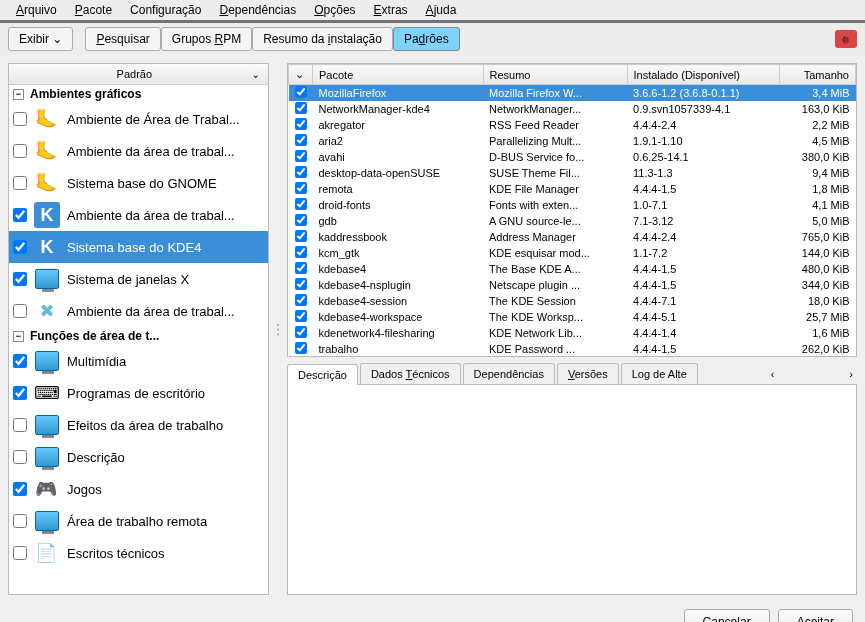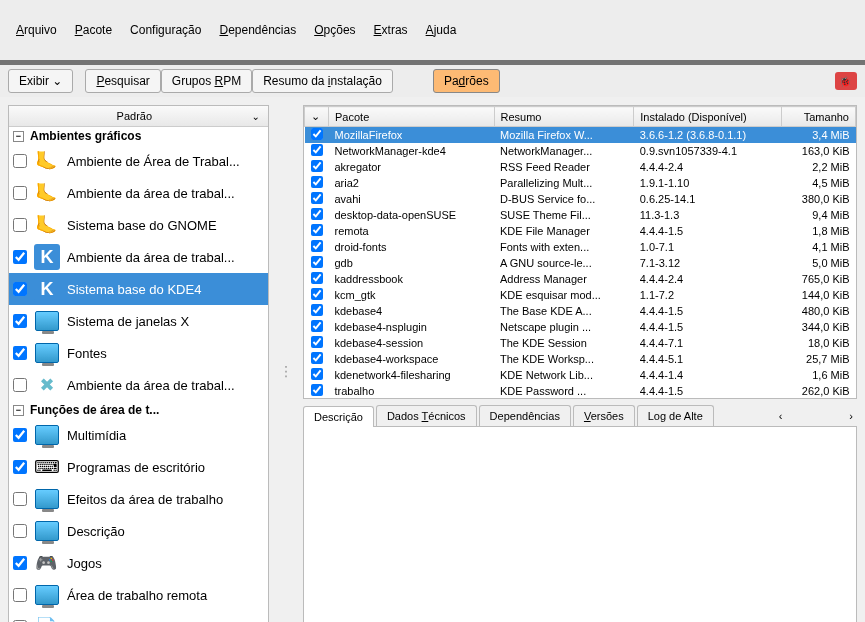--- a/index.html
+++ b/index.html
@@ -1,24 +1,24 @@
 <!DOCTYPE html>
 <html><head>
 <meta charset="utf-8">
 <style>
 * { box-sizing: border-box; margin: 0; padding: 0; }
 body { font-family: sans-serif; font-size: 12px; background: #f0f0f0; width: 865px; height: 622px; overflow: hidden; }
-.menubar { display: flex; padding: 20px 8px; gap: 2px; background: #ededed; border-bottom: 5px solid #737373; }
+.menubar { display: flex; padding: 0 8px; gap: 2px; background: #ededed; border-bottom: 3px solid #737373; }
 .menubar span { padding: 3px 8px; cursor: pointer; }
 .menubar span u { text-decoration: underline; }
 .toolbar { display: flex; padding: 4px 8px; gap: 4px; background: #ededed; align-items: center; }
 .toolbar button { padding: 4px 10px; background: #f5f5f5; border: 1px solid #aaa; border-radius: 3px; font-size: 12px; cursor: pointer; }
-.toolbar button.active { background: #fdba74; border-color: #888; margin-left: 40px; }
+.toolbar button.active { background: #7dd3fc; border-color: #888; }
 .bug-icon { margin-left: auto; width: 22px; height: 18px; background: #d44; border-radius: 3px; display:flex;align-items:center;justify-content:center;font-size:10px;color:#fff; }
-.main { display: flex; padding: 8px; gap: 14px; height: 548px; }
+.main { display: flex; padding: 8px; gap: 6px; height: 548px; }
 .left-panel { width: 261px; display: flex; flex-direction: column; border: 1px solid #bbb; background: #fff; }
 .pattern-header { display: flex; align-items: center; padding: 4px 8px; background: linear-gradient(#fafafa,#e8e8e8); border-bottom: 1px solid #ccc; font-size: 11px; }
 .pattern-header span:first-child { flex: 1; text-align: center; }
 .pattern-header .chev { font-size: 10px; }
 .pattern-list { flex: 1; overflow-y: auto; overflow-x: hidden; }
 .pat-group { display: flex; align-items: center; padding: 2px 4px; font-weight: bold; gap: 6px; }
 .pat-group .exp { width: 11px; height: 11px; border: 1px solid #888; display:flex;align-items:center;justify-content:center;font-size:9px;line-height:1;cursor:pointer; }
 .pat-item { display: flex; align-items: center; padding: 2px 4px; gap: 6px; height: 32px; }
 .pat-item.selected { background: #3b8ed8; color: #fff; }
 .pat-item input[type=checkbox] { width: 14px; height: 14px; }
@@ -106,27 +106,20 @@
           <span class="pat-label">Sistema base do KDE4</span>
         </div>
         <div class="pat-item">
           <input type="checkbox" checked="" style="">
           <span class="pat-icon">
             <span class="icon-monitor"></span>
           </span>
           <span class="pat-label">Sistema de janelas X</span>
         </div>
         <div class="pat-item">
-          <input type="checkbox" checked="" style="">
-          <span class="pat-icon">
-            <span class="icon-monitor"></span>
-          </span>
-          <span class="pat-label">Fontes</span>
-        </div>
-        <div class="pat-item">
           <input type="checkbox" style="">
           <span class="pat-icon" style="color: rgb(102, 187, 204);">✖</span>
           <span class="pat-label">Ambiente da área de trabal...</span>
         </div>
         <div class="pat-group">
           <span class="exp">−</span>
           <span>Funções de área de t...</span>
         </div>
         <div class="pat-item">
           <input type="checkbox" checked="" style="">

